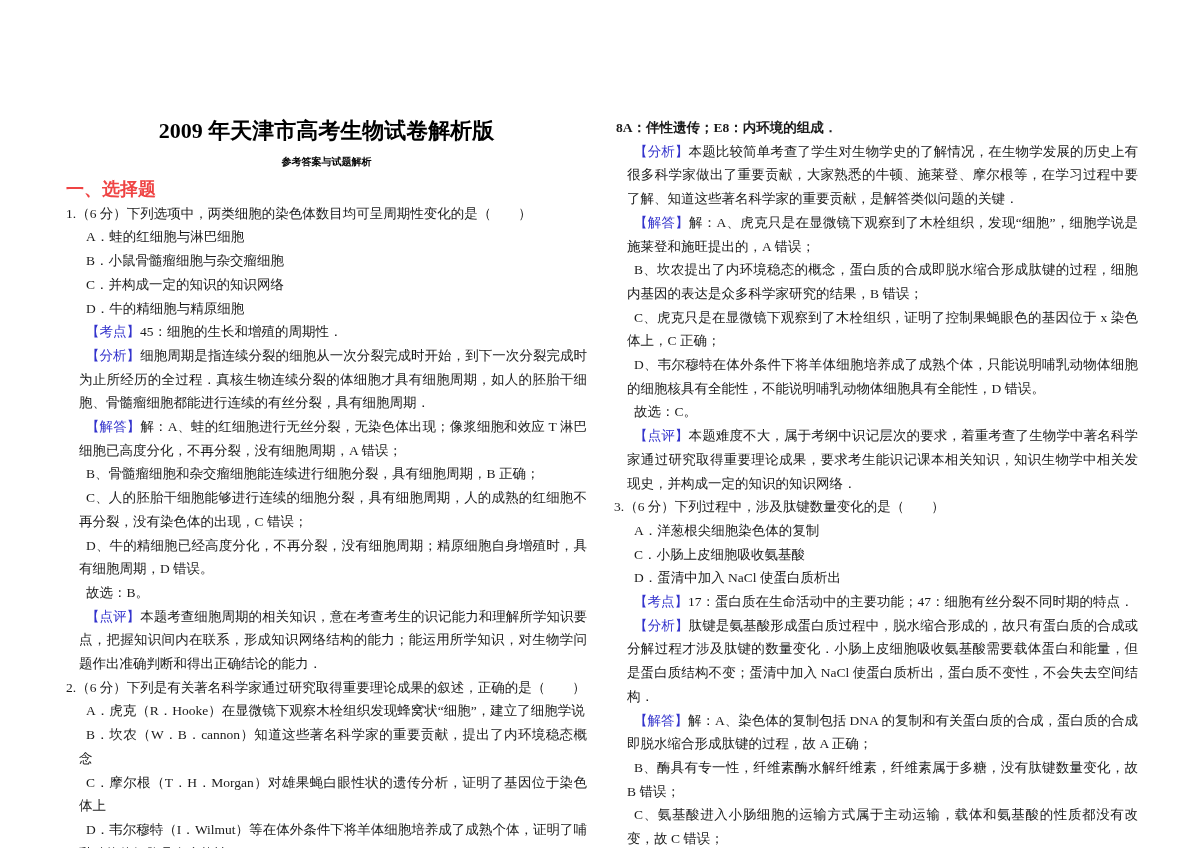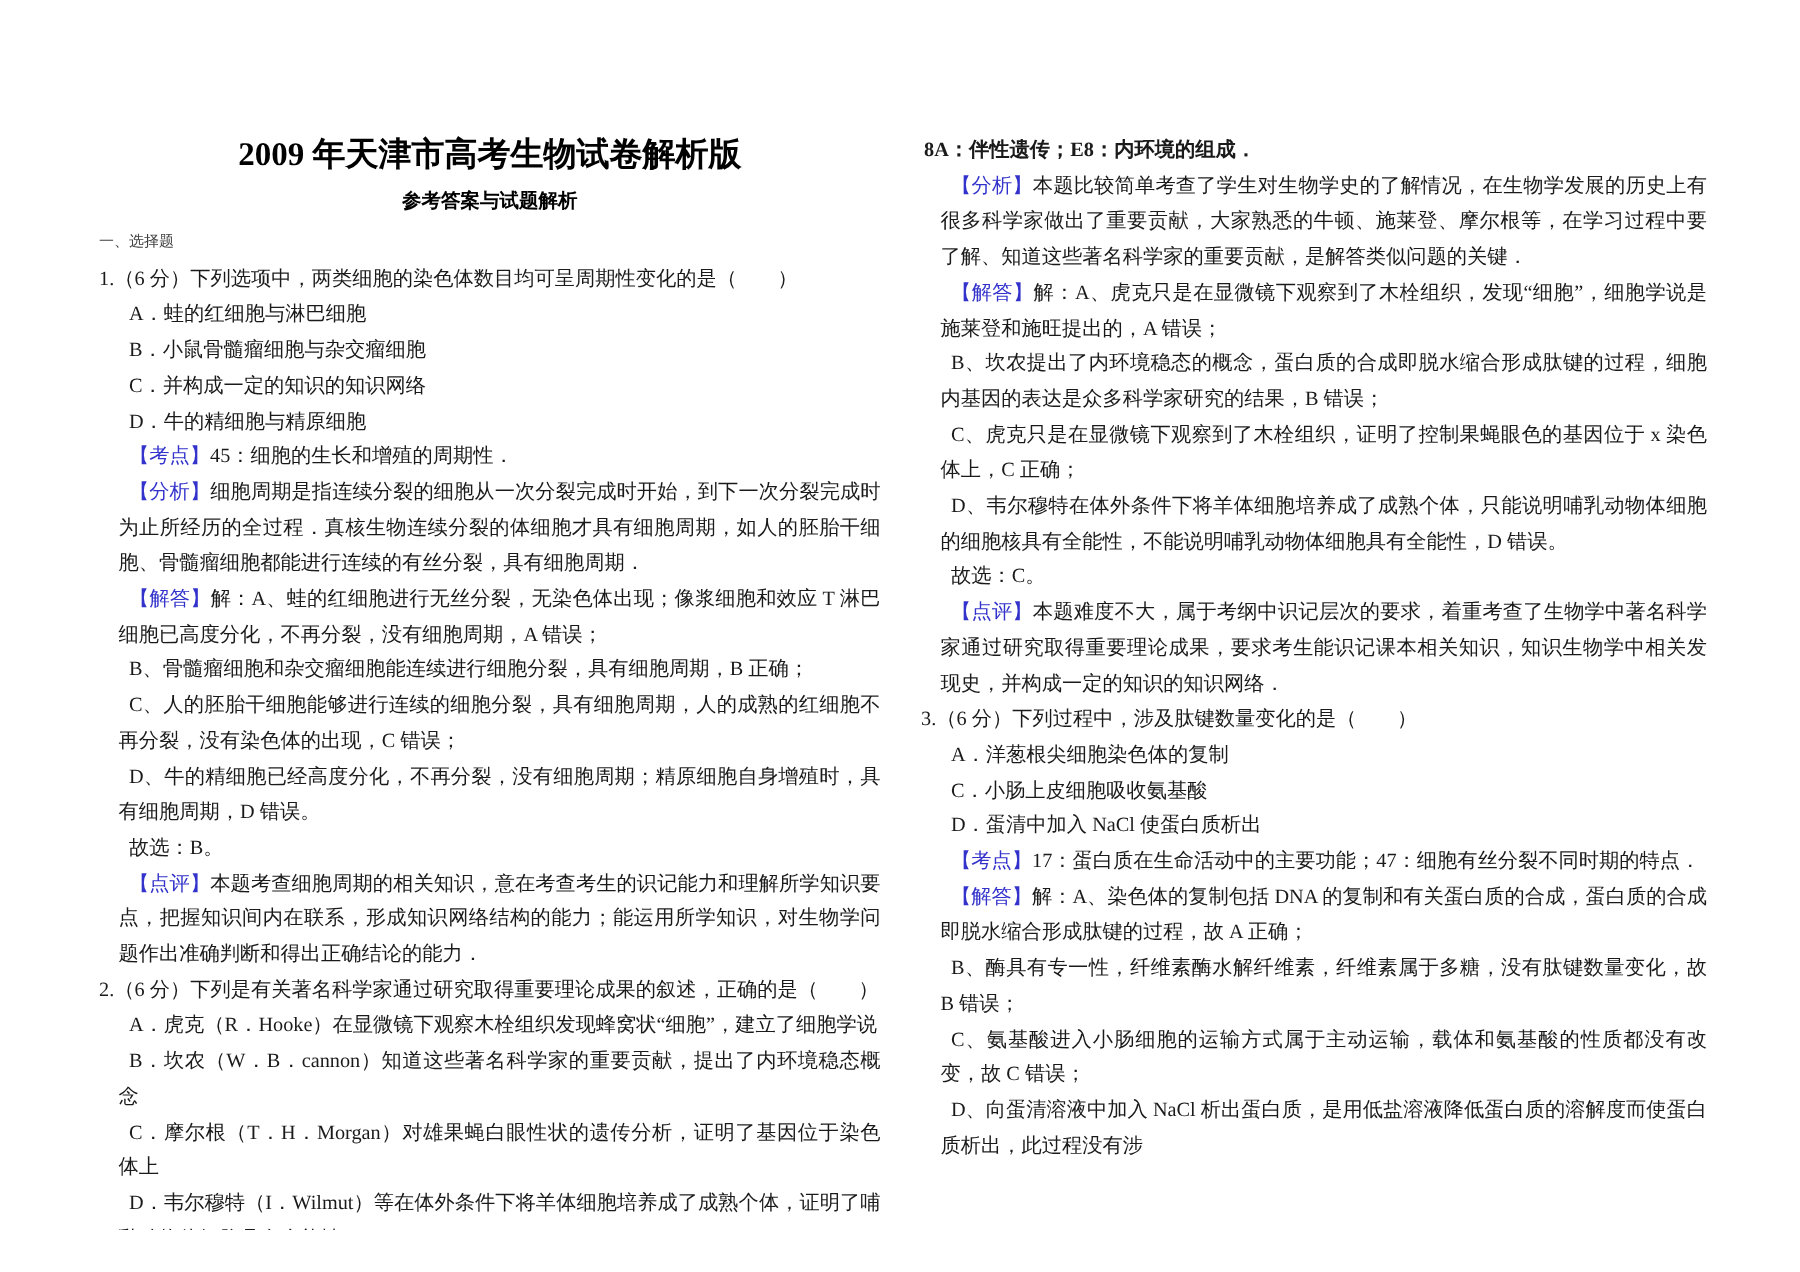--- a/index.html
+++ b/index.html
@@ -7,20 +7,21 @@
     width: 1200px; height: 848px;
     background: #ffffff;
     font-family: "Liberation Serif", "DejaVu Serif", serif;
     color: #000000;
   }
   .page {
     position: relative;
     width: 1200px; height: 820px;
     background: #ffffff;
     overflow: hidden;
+    margin-top: 28px;
   }
   .col {
     position: absolute;
     top: 0;
     font-size: 13.5px;
     line-height: 23.7px;
     text-align: justify;
     color: #1a1a1a;
   }
   .col-left  { left: 66px;  width: 521px; padding-top: 88px; }
@@ -30,32 +31,32 @@
     text-align: center;
     font-weight: bold;
     font-size: 22px;
     line-height: 30px;
     margin: 0 0 8px 0;
     color: #000000;
   }
   .doc-subtitle {
     text-align: center;
     font-weight: bold;
-    font-size: 13px;
+    font-size: 10px;
     line-height: 16px;
     margin: 0 0 8px 0;
     color: #000000;
   }
   .section-heading {
-    font-weight: normal;
-    font-size: 10px;
+    font-weight: bold;
+    font-size: 18px;
     line-height: 23.7px;
     margin: 0;
     text-align: left;
-    color: #404040;
+    color: #ef4444;
   }
   p.para { margin: 0; padding: 0; }
   p.hang { margin-left: 13px; text-indent: 7px; }
   p.flush { margin-left: 2px; font-weight: bold; }
   span.tag-label { font-weight: normal; }
 </style>
 </head>
 <body>
 
 <div class="page">
@@ -92,19 +93,20 @@
       <p class="para hang">B、坎农提出了内环境稳态的概念，蛋白质的合成即脱水缩合形成肽键的过程，细胞内基因的表达是众多科学家研究的结果，B 错误；</p>
       <p class="para hang">C、虎克只是在显微镜下观察到了木栓组织，证明了控制果蝇眼色的基因位于 x 染色体上，C 正确；</p>
       <p class="para hang">D、韦尔穆特在体外条件下将羊体细胞培养成了成熟个体，只能说明哺乳动物体细胞的细胞核具有全能性，不能说明哺乳动物体细胞具有全能性，D 错误。</p>
       <p class="para hang">故选：C。</p>
       <p class="para hang"><span class="tag-label" style="color: rgb(51, 51, 204);">【点评】</span>本题难度不大，属于考纲中识记层次的要求，着重考查了生物学中著名科学家通过研究取得重要理论成果，要求考生能识记课本相关知识，知识生物学中相关发现史，并构成一定的知识的知识网络．</p>
       <p class="para">3.（6 分）下列过程中，涉及肽键数量变化的是（　　）</p>
       <p class="para hang">A．洋葱根尖细胞染色体的复制</p>
       <p class="para hang">C．小肠上皮细胞吸收氨基酸</p>
       <p class="para hang">D．蛋清中加入 NaCl 使蛋白质析出</p>
       <p class="para hang"><span class="tag-label" style="color: rgb(51, 51, 204);">【考点】</span>17：蛋白质在生命活动中的主要功能；47：细胞有丝分裂不同时期的特点．</p>
+      <p class="para hang"><span class="tag-label" style="color: rgb(51, 51, 204);">【分析】</span>肽键是氨基酸形成蛋白质过程中，脱水缩合形成的，故只有蛋白质的合成或分解过程才涉及肽键的数量变化．小肠上皮细胞吸收氨基酸需要载体蛋白和能量，但是蛋白质结构不变；蛋清中加入 NaCl 使蛋白质析出，蛋白质不变性，不会失去空间结构．</p>
       <p class="para hang"><span class="tag-label" style="color: rgb(51, 51, 204);">【解答】</span>解：A、染色体的复制包括 DNA 的复制和有关蛋白质的合成，蛋白质的合成即脱水缩合形成肽键的过程，故 A 正确；</p>
       <p class="para hang">B、酶具有专一性，纤维素酶水解纤维素，纤维素属于多糖，没有肽键数量变化，故 B 错误；</p>
       <p class="para hang">C、氨基酸进入小肠细胞的运输方式属于主动运输，载体和氨基酸的性质都没有改变，故 C 错误；</p>
       <p class="para hang">D、向蛋清溶液中加入 NaCl 析出蛋白质，是用低盐溶液降低蛋白质的溶解度而使蛋白质析出，此过程没有涉</p>
     </div>
 
 </div>
 
 </body></html>

